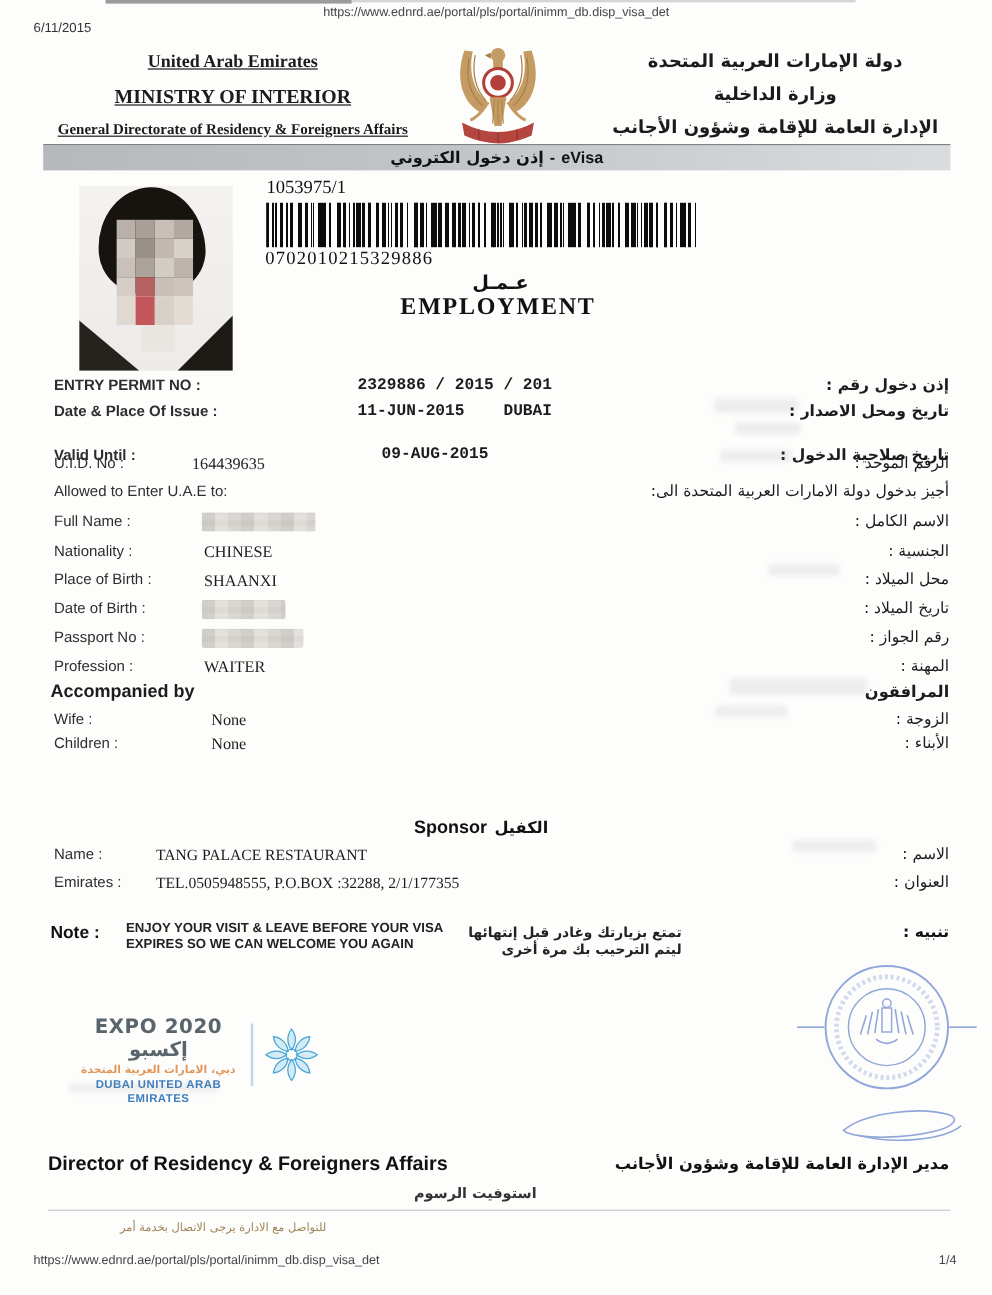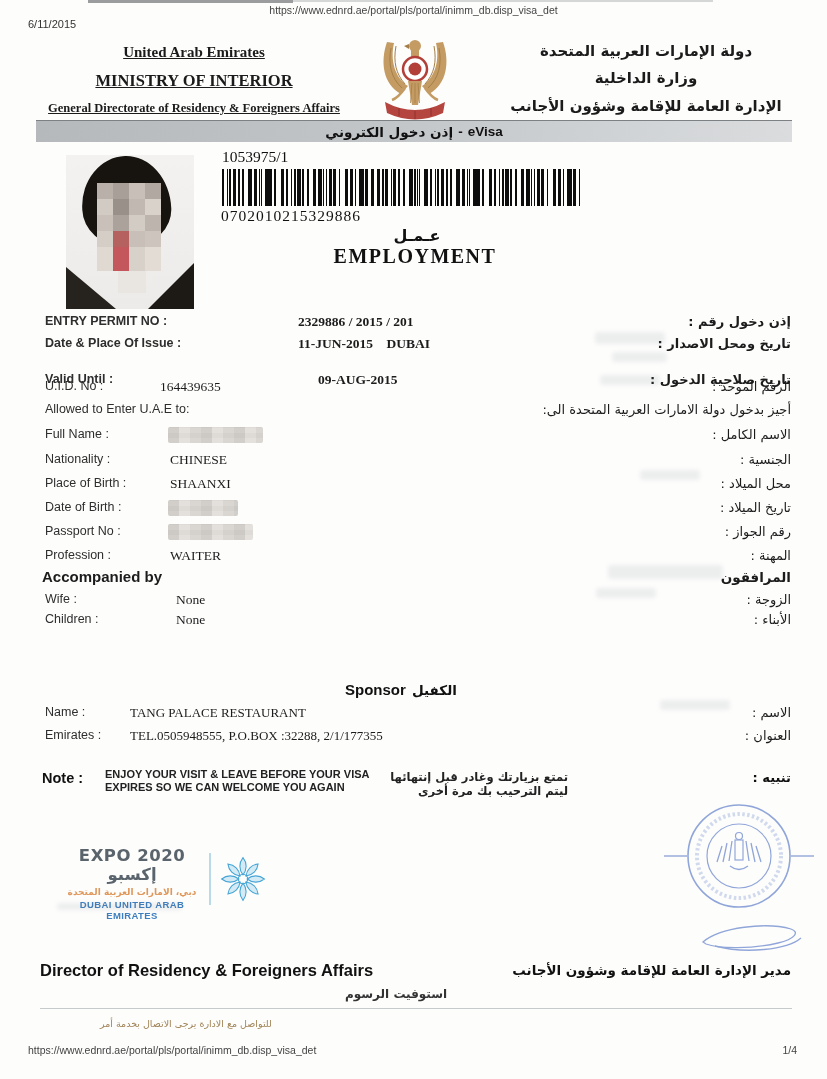--- a/index.html
+++ b/index.html
@@ -49,21 +49,21 @@
   .barcode-num{left:221px;top:207px;font-family:"Liberation Serif",serif;font-size:15.5px;letter-spacing:1px;color:#111;}
 
   .visa-type-ar{left:332px;top:226px;width:170px;text-align:center;font-weight:bold;font-size:16px;color:#111;}
   .visa-type-en{left:288px;top:245px;width:254px;text-align:center;font-family:"Liberation Serif",serif;
                 font-weight:bold;font-size:20px;letter-spacing:1.5px;color:#111;}
 
   
   .row{position:absolute;left:0;width:827px;height:20px;}
   .row .len{position:absolute;left:45px;font-size:12.5px;color:#2e2e2e;}
   .row .val{position:absolute;left:170px;font-family:"Liberation Serif",serif;font-size:13.5px;color:#1c1c1c;white-space:pre;}
-  .row .vb{left:298px;font-family:Liberation Serif, serif;font-weight:bold;font-size:13.5px;}
+  .row .vb{left:298px;font-family:Liberation Mono, monospace;font-weight:bold;font-size:13.5px;}
   .row .lar{position:absolute;right:36px;font-size:13px;color:#1c1c1c;}
   .row.b .len,.row.b .lar{font-weight:bold;}
   .redact{position:absolute;left:168px;top:0;height:16px;border-radius:2px;opacity:.85;background:
      repeating-linear-gradient(90deg,rgba(176,170,164,.55) 0 11px,rgba(213,208,203,.55) 11px 22px,rgba(192,186,180,.55) 22px 33px),
      repeating-linear-gradient(0deg,rgba(223,219,215,.6) 0 5px,rgba(200,194,189,.6) 5px 10px);}
 
   .acc-en{left:42px;top:568px;font-size:15px;font-weight:bold;color:#1c1c1c;}
   .acc-ar{right:36px;top:569px;font-size:13.5px;font-weight:bold;color:#1c1c1c;}
 
   .sp-en{left:345px;top:681px;font-size:15px;font-weight:bold;color:#111;}

